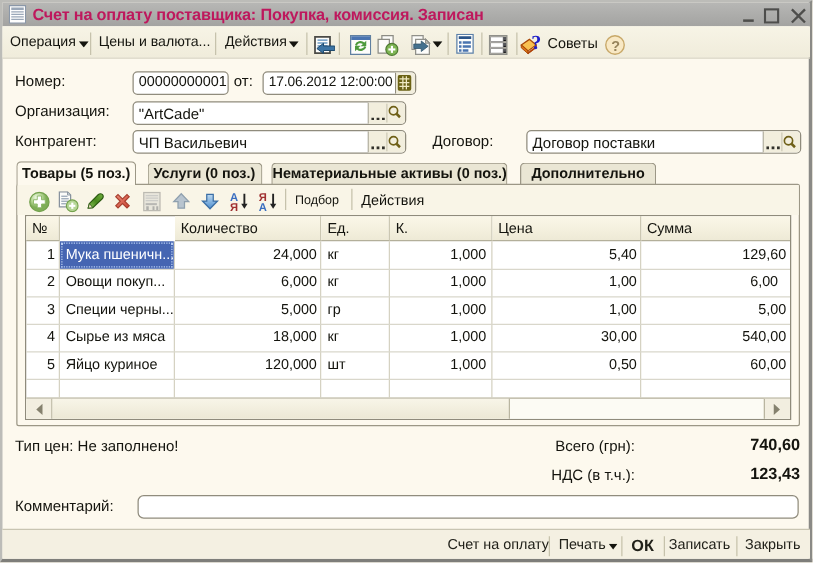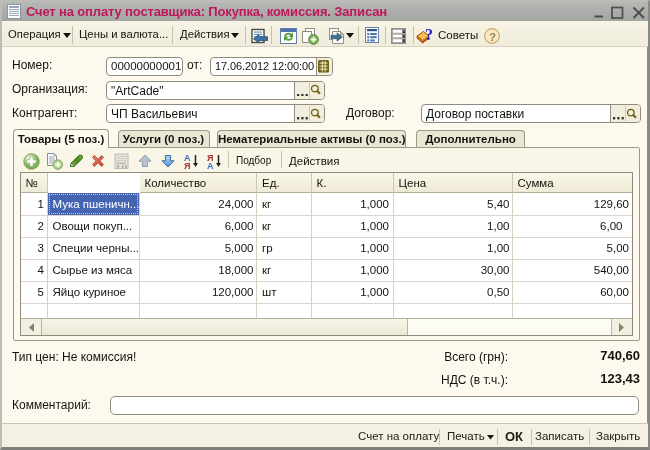--- a/index.html
+++ b/index.html
@@ -381,21 +381,21 @@
         <path d="M6 0 L1 4.5 L6 9 Z" fill="#85816e"></path>
       </svg>
     <div class="abs" style="left:21px;top:0;width:366px;height:16px;background:linear-gradient(#f8f5e8,#ece8d5);border-right:1px solid #b9b5a0;"></div>
     <div class="abs" style="right:0;top:0;width:21px;height:16px;background:#f2eee0;border-left:1px solid #b9b5a0;"></div>
     <svg class="abs" style="right:7px;top:4px;" width="7" height="9">
         <path d="M1 0 L6 4.5 L1 9 Z" fill="#85816e"></path>
       </svg>
   </div>
 </div>
 
-<div class="lbl" style="left:12px;top:350px;">Тип цен: Не комиссия!</div>
+<div class="lbl" style="left:12px;top:350px;">Тип цен: Не заполнено!</div>
 <div class="lbl" style="left:308px;top:350px;width:200px;text-align:right;">Всего (грн):</div>
 <div class="lbl" style="left:440px;top:348px;width:200px;text-align:right;font-weight:bold;font-size:13px;">740,60</div>
 <div class="lbl" style="left:308px;top:373px;width:200px;text-align:right;">НДС (в т.ч.):</div>
 <div class="lbl" style="left:440px;top:371px;width:200px;text-align:right;font-weight:bold;font-size:13px;">123,43</div>
 
 <div class="lbl" style="left:12px;top:398px;">Комментарий:</div>
 <div class="field" style="left:109.5px;top:396px;width:529px;height:19px;border-radius:5px;"></div>
 
 <div class="abs" style="left:2px;top:424px;right:2px;height:23px;background:#f4f0e2;"></div>
 <div class="abs" style="left:2px;top:423px;right:2px;height:1px;background:#c9c5b2;"></div>

